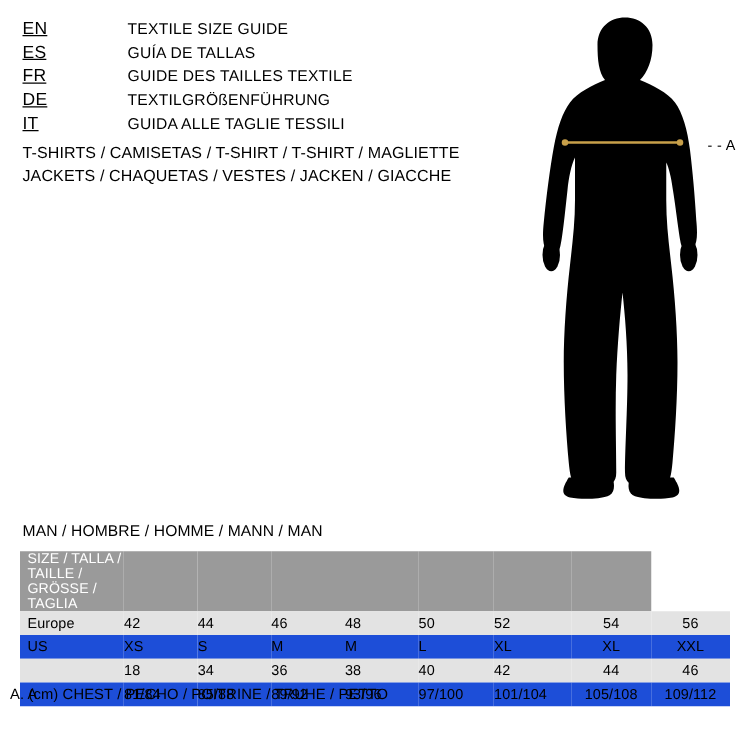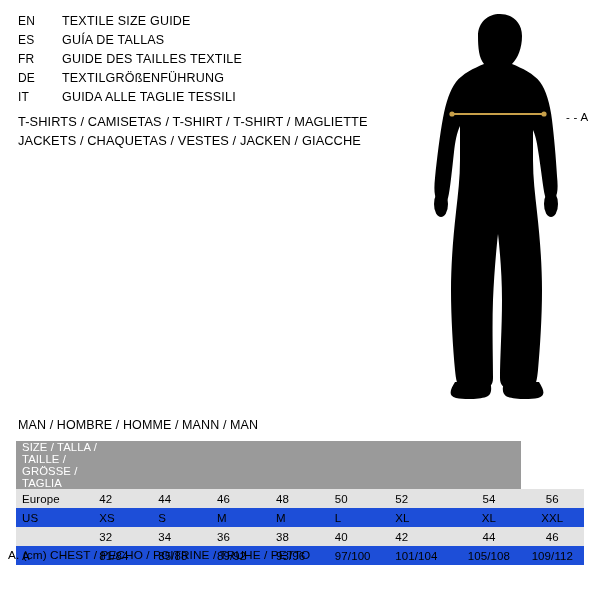--- a/index.html
+++ b/index.html
@@ -30,24 +30,26 @@
   .lang-row {
     display: flex;
     align-items: baseline;
     height: 19px;
     font-size: 12.5px;
     letter-spacing: 0.2px;
   }
   .lang-code {
     width: 44px;
     flex: 0 0 44px;
-    font-size: 12px;
+    font-size: 14px;
+    text-decoration: underline;
   }
   .lang-text {
     font-size: 12.5px;
+    margin-left: 40px;
   }
 
   
   .cat-block {
     position: absolute;
     left: 18px;
     top: 112px;
     width: 430px;
   }
   .cat-line {
@@ -245,21 +247,21 @@
       <td class="c2">S</td>
       <td class="c3">M</td>
       <td class="c4">M</td>
       <td class="c5">L</td>
       <td class="c6">XL</td>
       <td class="c7">XL</td>
       <td class="c7">XXL</td>
     </tr>
     <tr class="row-light">
       <td class="c0"></td>
-      <td class="c1">32</td>
+      <td class="c1">18</td>
       <td class="c2">34</td>
       <td class="c3">36</td>
       <td class="c4">38</td>
       <td class="c5">40</td>
       <td class="c6">42</td>
       <td class="c7">44</td>
       <td class="c7">46</td>
     </tr>
     <tr class="row-dark">
       <td class="c0">A</td>

